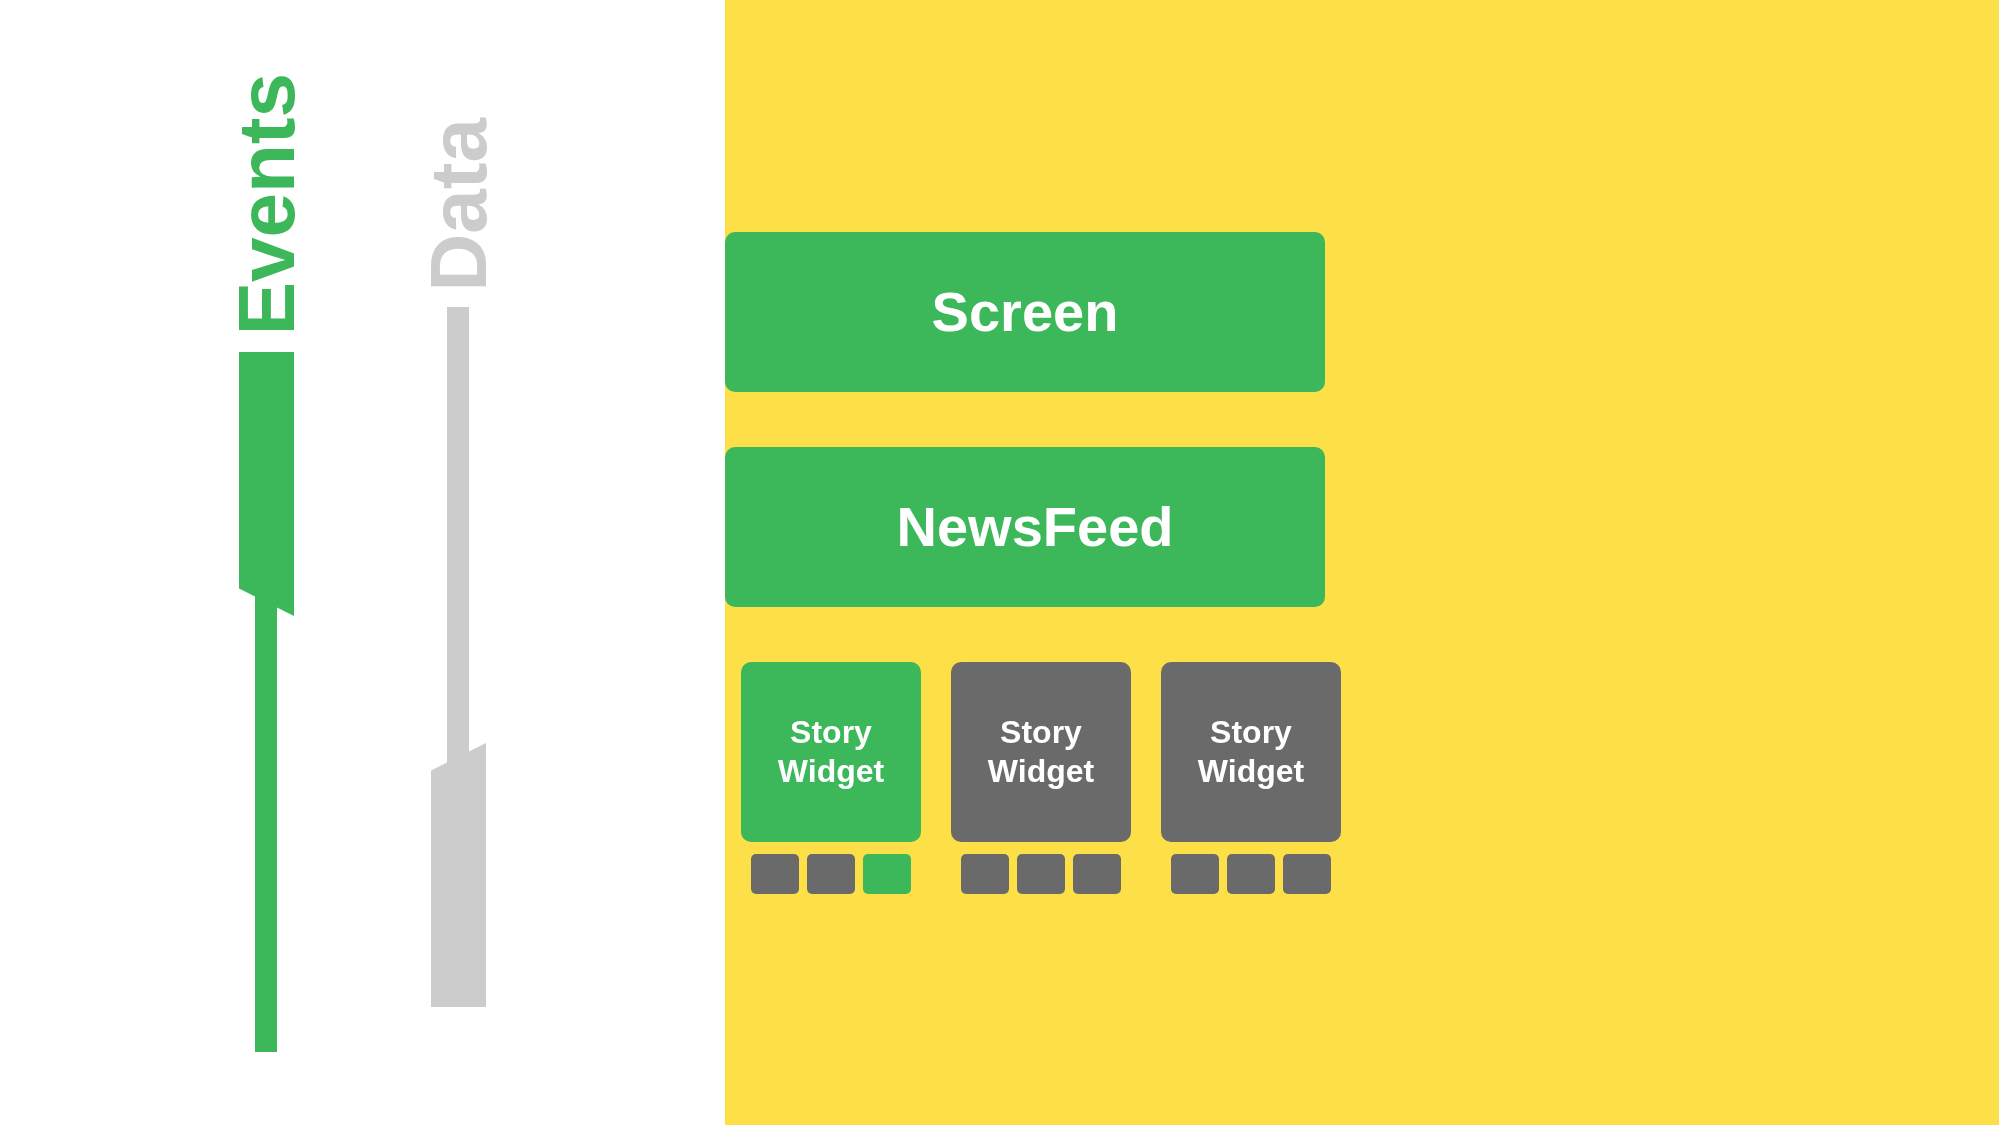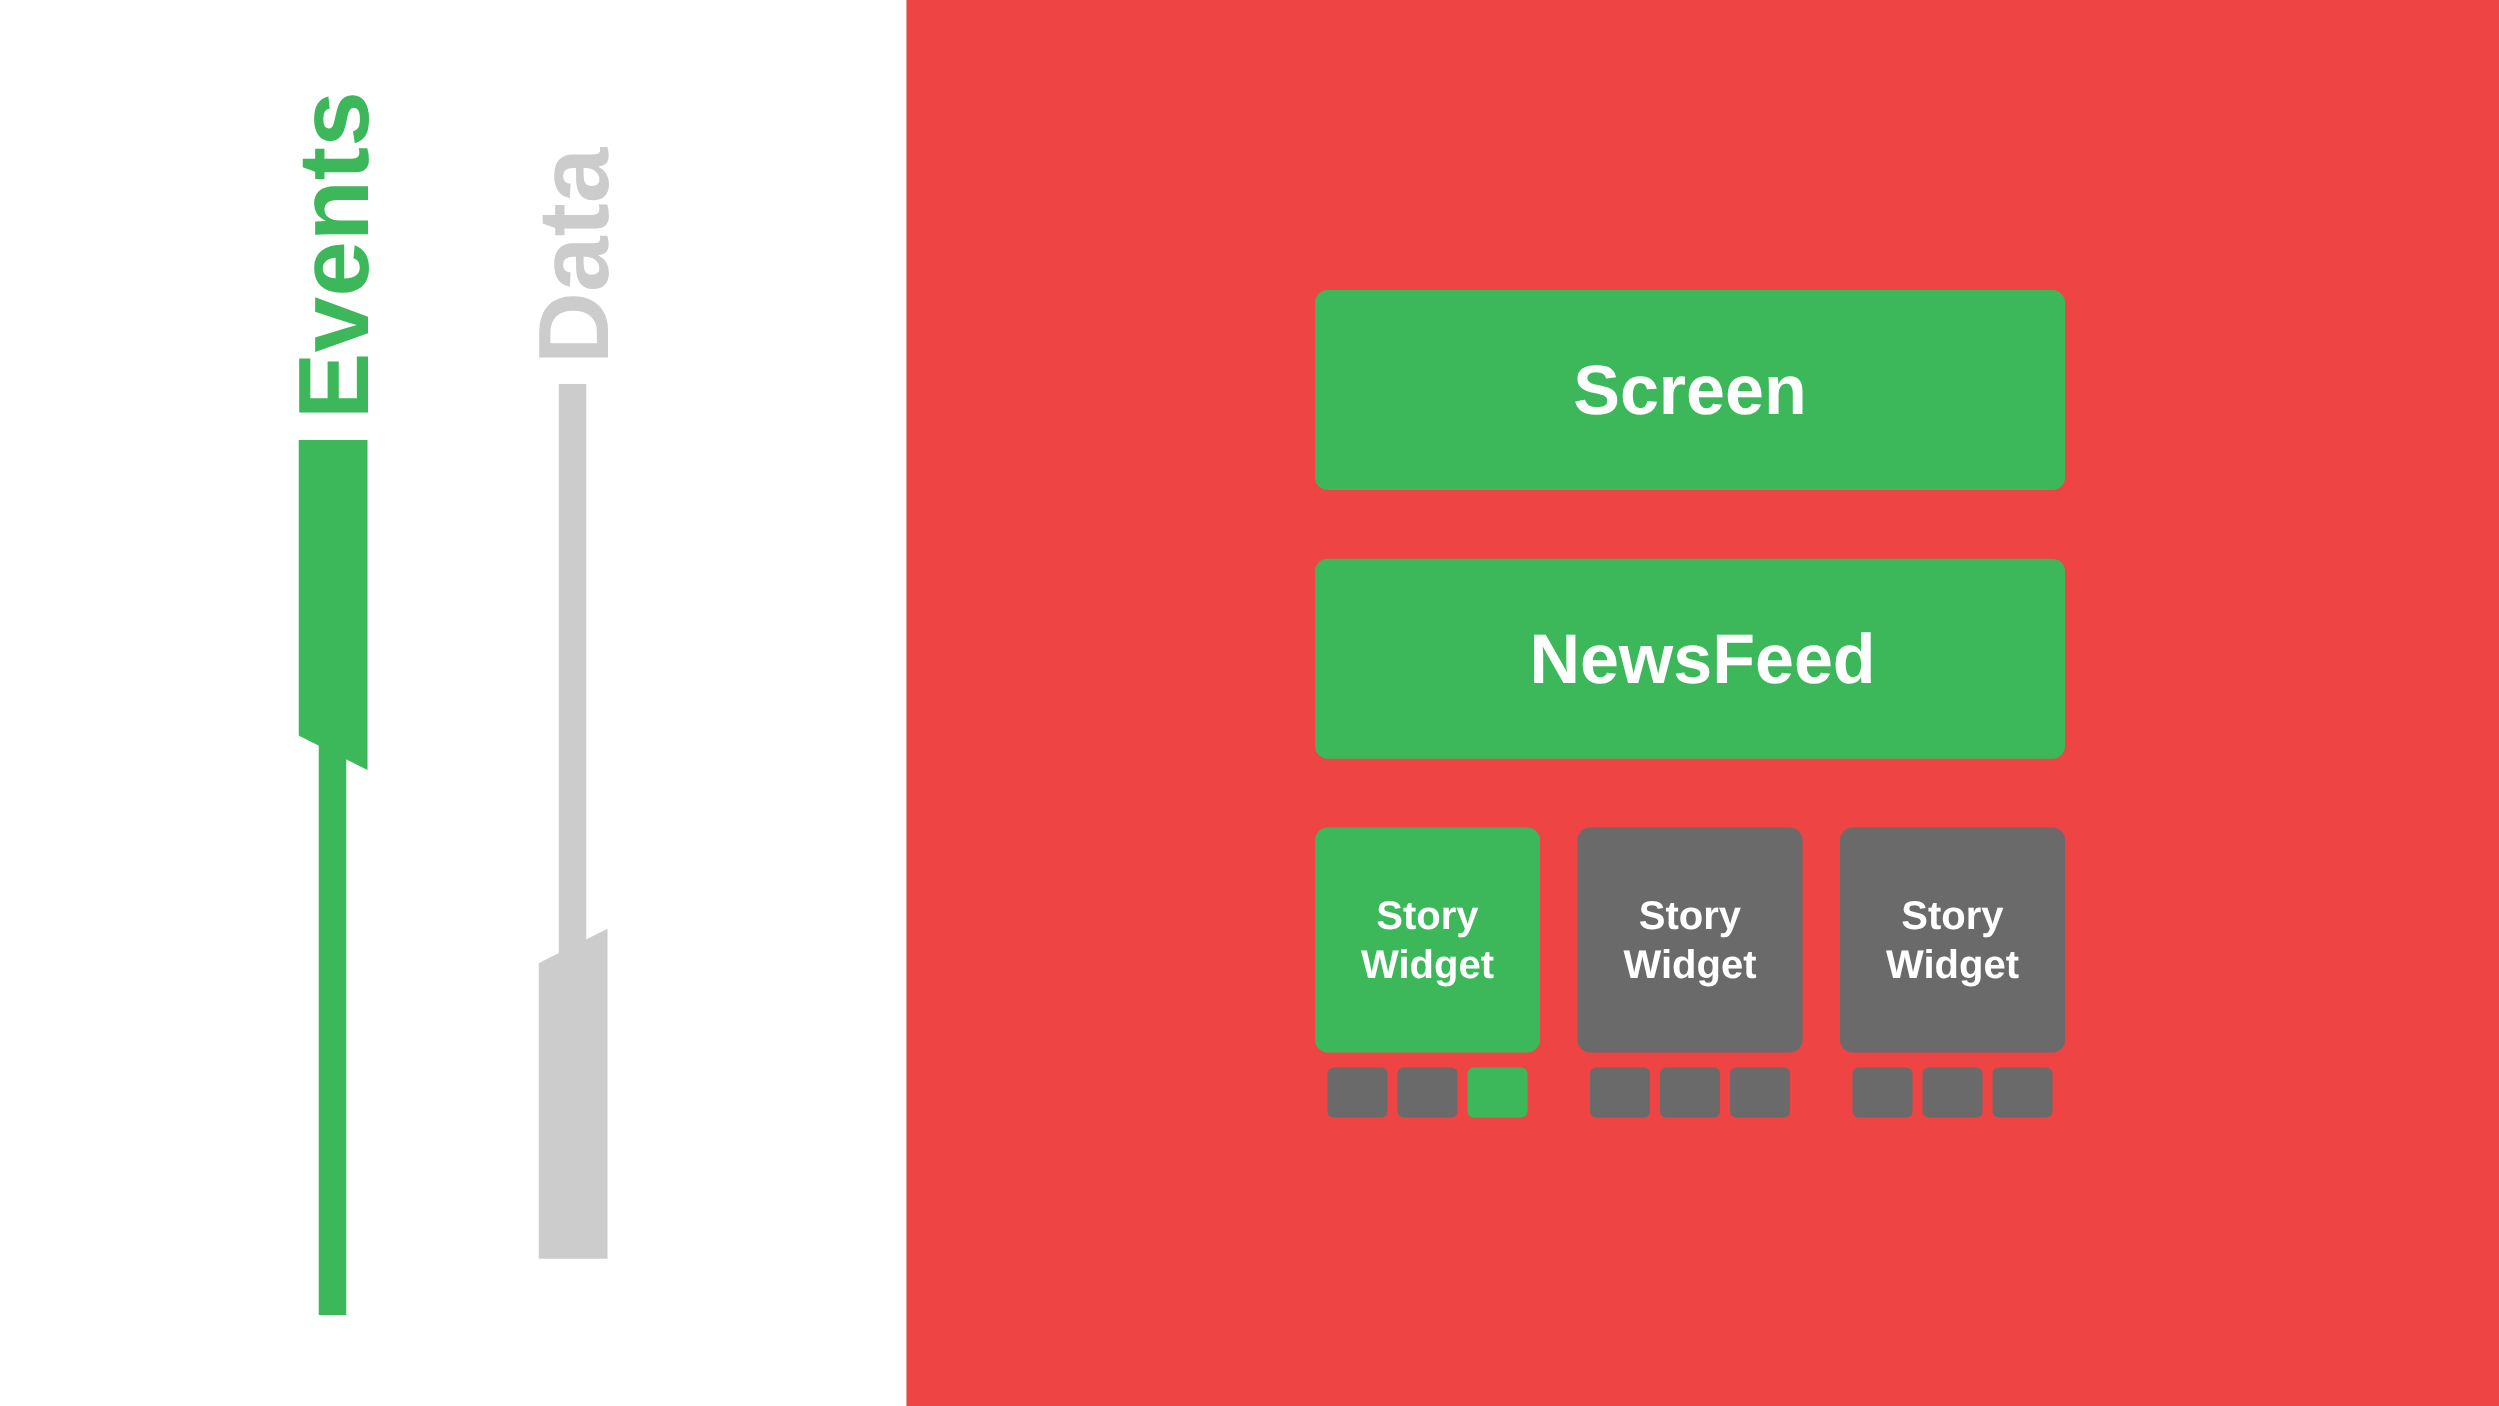--- a/index.html
+++ b/index.html
@@ -22,24 +22,24 @@
       background: #ffffff;
       display: flex;
       align-items: center;
       justify-content: center;
       position: relative;
     }
 
     .right-panel {
       width: 1274px;
       height: 1125px;
-      background: #ef4444;
-      display: flex;
-      align-items: center;
-      justify-content: center;
+      background: #fde047;
+      display: flex;
+      align-items: center;
+      justify-content: flex-start;
     }
 
     .arrows-container {
       display: flex;
       flex-direction: row;
       align-items: center;
       gap: 100px;
       position: relative;
     }
 
@@ -117,20 +117,21 @@
       color: #ffffff;
       font-size: 56px;
       font-weight: bold;
     }
 
     .story-widgets-row {
       display: flex;
       flex-direction: row;
       gap: 30px;
       align-items: flex-start;
+      margin-left: 16px;
     }
 
     .story-widget-group {
       display: flex;
       flex-direction: column;
       align-items: center;
       gap: 12px;
     }
 
     .story-widget-box {

